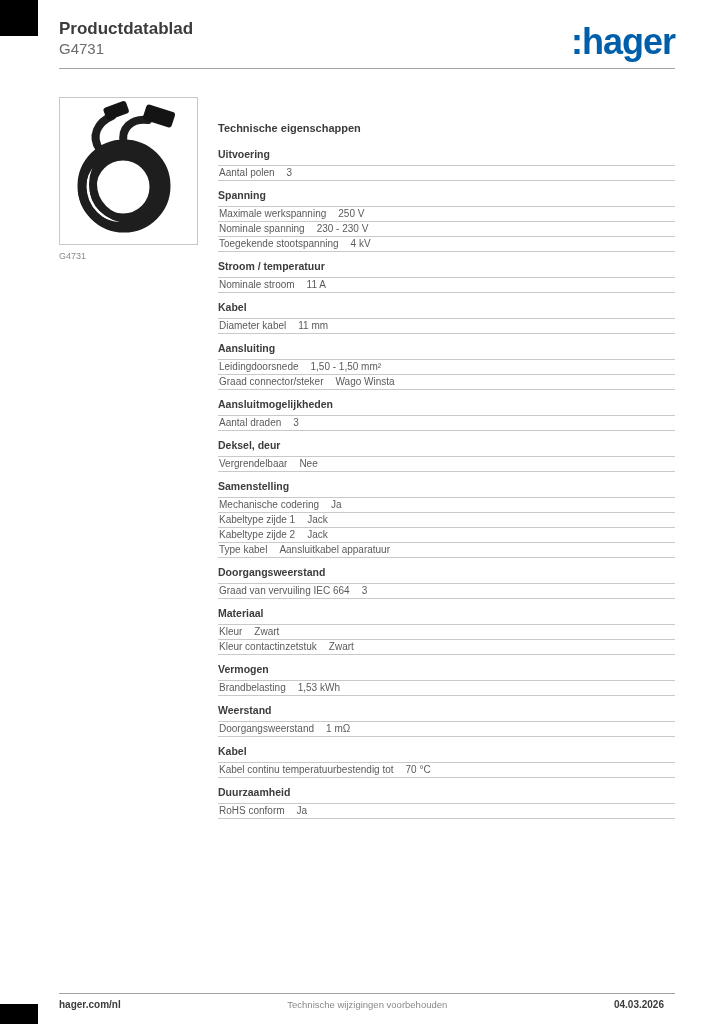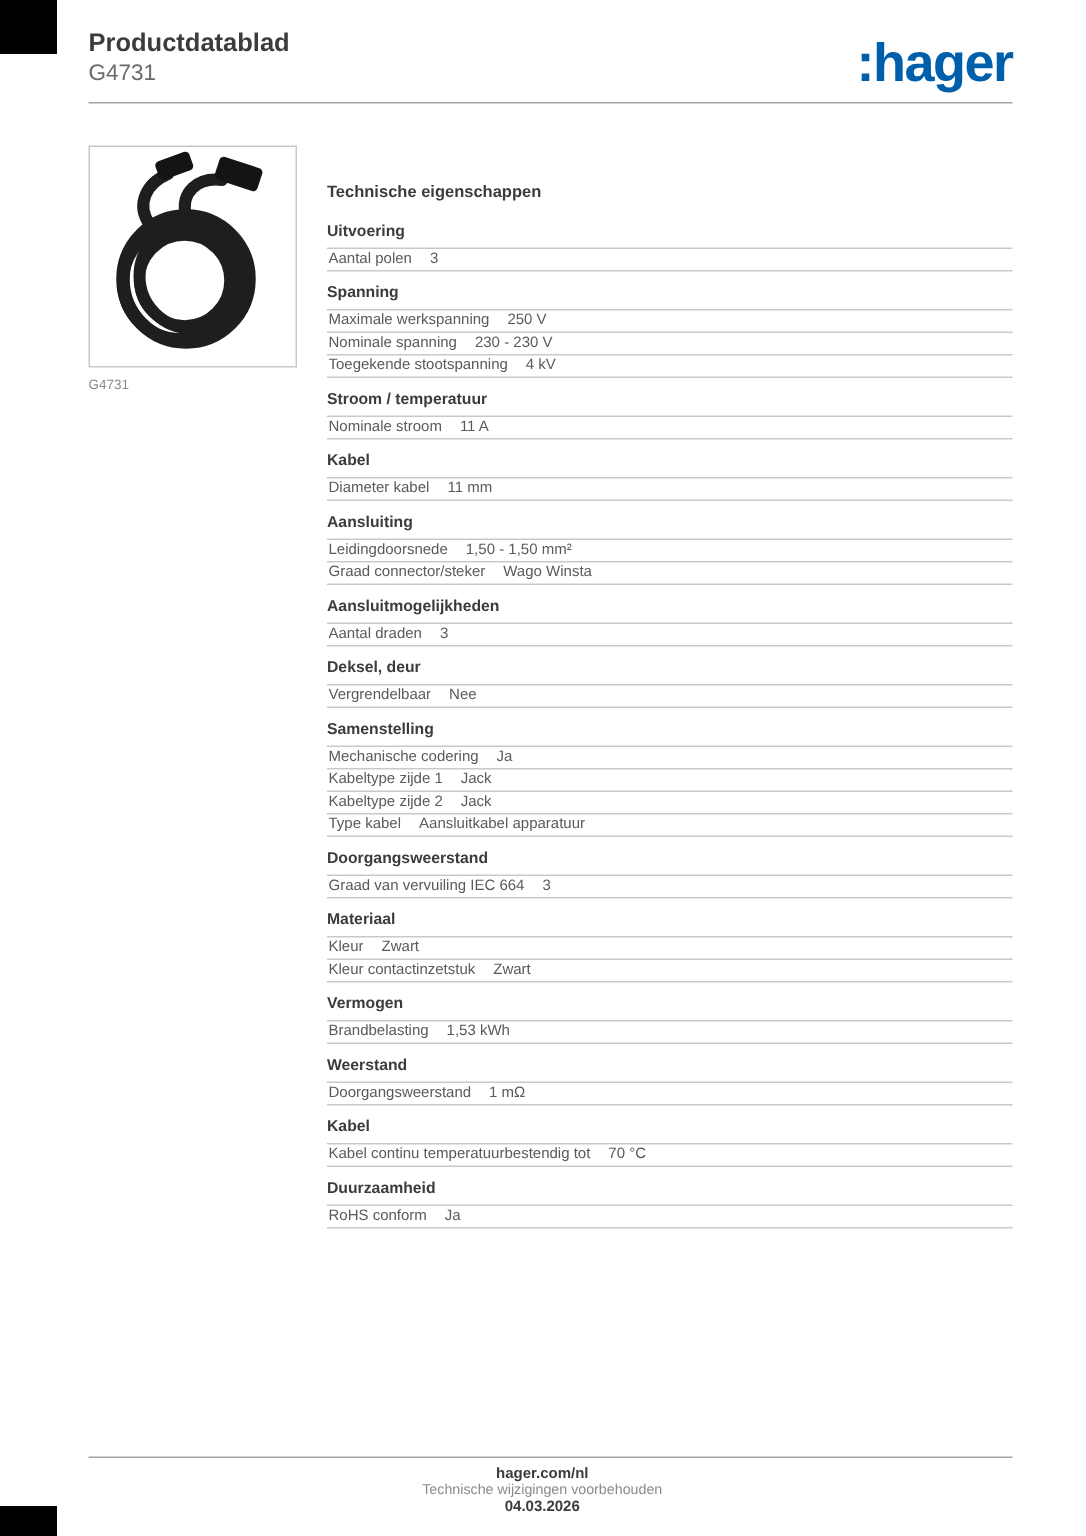--- a/index.html
+++ b/index.html
@@ -29,21 +29,21 @@
 
   .spec-section { margin-bottom: 9px; }
   .section-heading { font-size: 10.5px; font-weight: bold; color: #3c3c3c; line-height: 11px; margin-bottom: 5px; }
   .rows { border-top: 1px solid #c9c9c9; }
   .spec-row { display: flex; justify-content: flex-start; align-items: baseline; border-bottom: 1px solid #c9c9c9; padding: 1px 1px 2px 1px; font-size: 10px; line-height: 11px; color: #5a5a5a; }
   .spec-label { white-space: nowrap; overflow: hidden; }
   .spec-value { text-align: right; white-space: nowrap; margin-left: 12px; }
 
   .footer { position: absolute; left: 0; right: 0; bottom: 0; }
   .footer-rule { border: 0; border-top: 1px solid #a3a3a3; margin: 0 49px 0 59px; }
-  .footer-row { display: flex; justify-content: space-between; align-items: center; padding: 5px 60px 14px 59px; font-size: 10px; flex-direction: column; }
+  .footer-row { display: flex; justify-content: space-between; align-items: flex-start; padding: 5px 60px 14px 59px; font-size: 10px; }
   .footer-left, .footer-right { font-weight: bold; color: #3c3c3c; }
   .footer-center { color: #8a8a8a; font-size: 9.5px; }
 </style>
 </head>
 <body>
 
 <div class="page">
 
   <div class="corner-mark top"></div>
 

